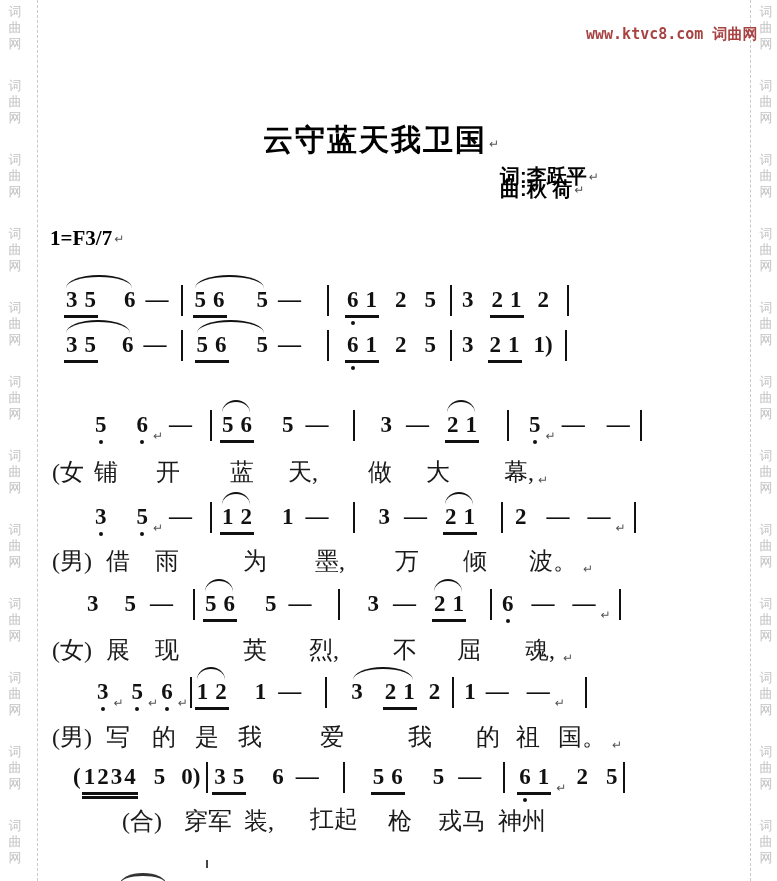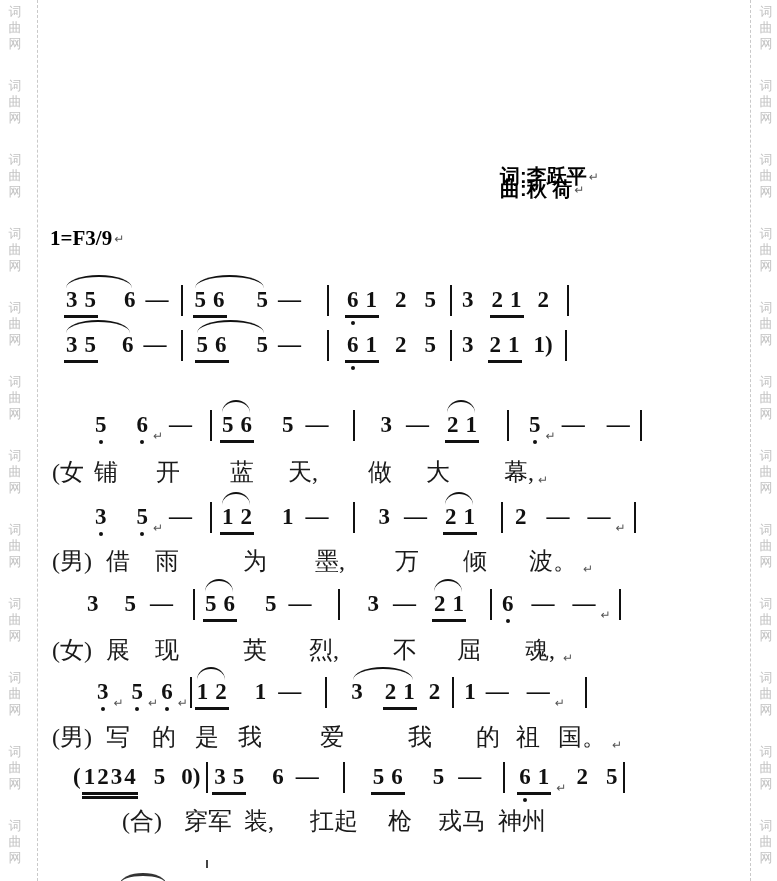--- a/index.html
+++ b/index.html
@@ -175,31 +175,35 @@
         <span class="wm-char">网</span>
       </div>
       <div class="wm-group">
         <span class="wm-char">词</span>
         <span class="wm-char">曲</span>
         <span class="wm-char">网</span>
       </div>
     </div>
   <div class="wm-dash right"></div>
 
-
+  <div class="url" style="color: rgb(168, 67, 67);">www.ktvc8.com 词曲网</div>
+
+  <div class="title">
+    <span>云守蓝天我卫国</span><span class="ret">↵</span>
+  </div>
 
   <div class="credit c1">
     <span>词:李跃平</span><span class="ret">↵</span>
   </div>
   <div class="credit c2">
     <span>曲:秋  荷</span><span class="ret">↵</span>
   </div>
 
   <div class="key">
-    <span>1=F3/9</span><span class="ret">↵</span>
+    <span>1=F3/7</span><span class="ret">↵</span>
   </div>
 
   <div id="score">
       <div class="line music" style="top: 274px; left: 64px;">
         <span class="slur" style="margin-right: 10px;">
           <span class="grp u1" style="margin-right: 26px;">
             <span class="note" style="margin-right: 7px;">3</span>
             <span class="note">5</span>
           </span>
           <span class="note">6</span>
@@ -462,21 +466,21 @@
         </span>
         <span class="ret" style="margin-right: 10px;">↵</span>
         <span class="note" style="margin-right: 18px;">2</span>
         <span class="note" style="margin-right: 6px;">5</span>
         <span class="bar"></span>
       </div>
       <div class="line lyric" style="top: 804px; left: 122px;">
         <span class="lyr" style="margin-right: 22px;">(合)</span>
         <span class="lyr" style="margin-right: 12px;">穿军</span>
         <span class="lyr" style="margin-right: 36px;">装,</span>
-        <span class="lyr" style="margin-right: 30px;">扛起</span>
+        <span class="lyr" style="margin-right: 30px; font-family: Liberation Mono, monospace;">扛起</span>
         <span class="lyr" style="margin-right: 26px;">枪</span>
         <span class="lyr" style="margin-right: 12px;">戎马</span>
         <span class="lyr">神州</span>
       </div>
       <div class="line music" style="top: 842px; left: 120px;">
         <span class="arcfrag" style="margin-right: 40px;"></span>
         <span class="tick"></span>
       </div>
     </div>
 

